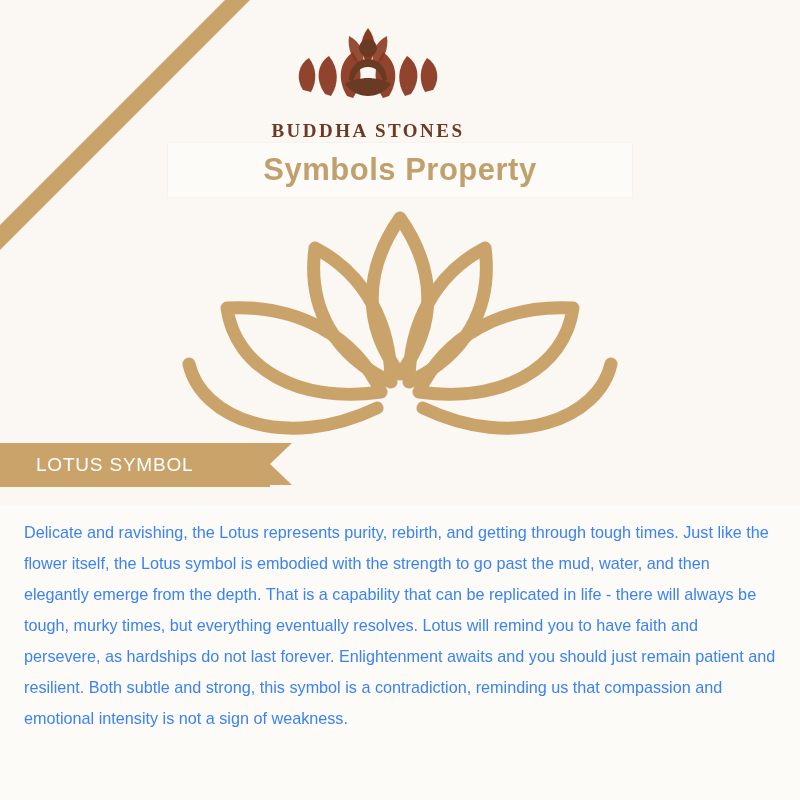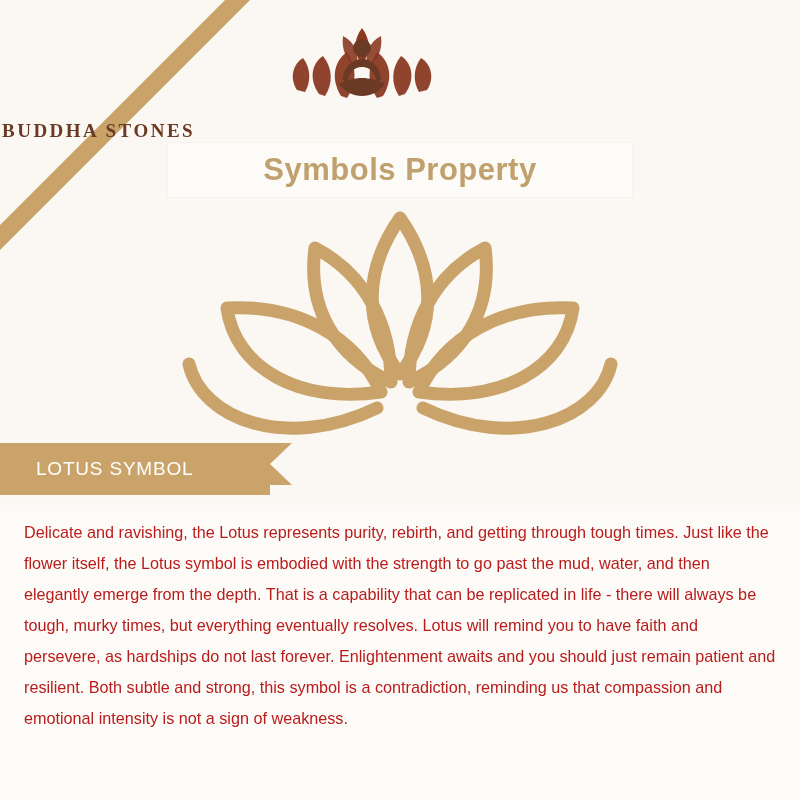--- a/index.html
+++ b/index.html
@@ -49,23 +49,23 @@
     bottom: 0; right: 0;
     width: 0; height: 0;
     border-bottom: 225px solid #fbf7f2;
     border-left: 225px solid transparent;
   }
 
   
   .brand {
     position: absolute;
     top: 18px;
-    left: 2px;
+    left: 8px;
     width: 720px;
-    text-align: left;
+    text-align: center;
   }
   .brand-logo {
     display: block;
     margin: 0 auto;
   }
   .brand-name {
     margin-top: 2px;
     font-size: 19px;
     font-weight: bold;
     letter-spacing: 2.5px;
@@ -104,21 +104,21 @@
     left: 0;
     width: 800px;
     text-align: center;
   }
 
   
   .ribbon {
     position: absolute;
     left: 0;
     top: 443px;
-    height: 52px;
+    height: 44px;
     width: 270px;
     background: #c9a36a;
     display: flex;
     align-items: center;
   }
   .ribbon-label {
     padding-left: 36px;
     font-size: 19px;
     color: #ffffff;
     letter-spacing: 0.8px;
@@ -155,21 +155,21 @@
     font-size: 22px;
     vertical-align: 1px;
   }
   .headline .word {
     padding: 0 2px;
   }
   .body-copy {
     margin: 12px 24px 0 24px;
     font-size: 16.2px;
     line-height: 31px;
-    color: #b91c1c;
+    color: #3b82f6;
     text-align: left;
   }
 </style>
 </head>
 <body>
 
 <div class="page">
 
   <div class="corner-tl"></div>
   <div class="corner-tl-inner"></div>

